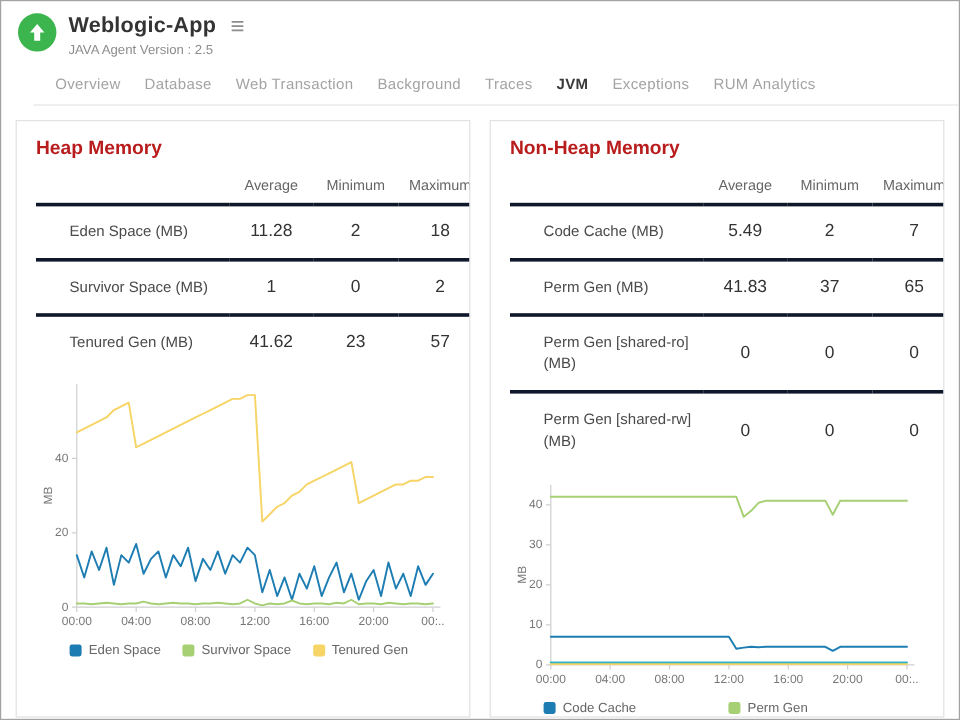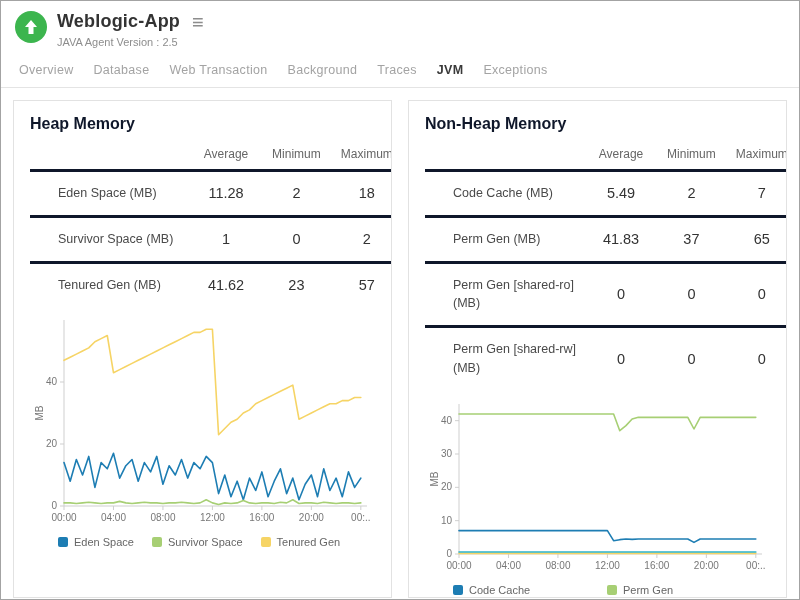--- a/index.html
+++ b/index.html
@@ -11,28 +11,28 @@
   header { padding:10px 14px 0 14px; }
   .header-top { display:flex; align-items:flex-start; }
   .icon-circle { width:32px; height:32px; border-radius:50%; display:flex; align-items:center; justify-content:center; margin-right:10px; flex:0 0 auto; }
   .title-block { display:flex; flex-direction:column; }
   .title-row { display:flex; align-items:center; }
   .title-row h1 { margin:0; font-size:18px; color:#333; font-weight:bold; letter-spacing:.2px; }
   .menu-icon { margin-left:12px; color:#8d8d8d; font-size:20px; line-height:14px; cursor:pointer; }
   .subtitle { font-size:11px; color:#8d8d8d; margin-top:4px; }
 
   
-  .tabs { display:flex; padding:0 8px; border-bottom:1px solid #e4e4e4; margin-top:6px; }
+  .tabs { display:flex; padding:0 8px; border-bottom:1px solid #e4e4e4; margin-top:6px;margin-left:27px; }
   .tab { padding:9px 10px 10px; font-size:12.5px; color:#a3a3a3; letter-spacing:.3px; cursor:pointer; white-space:nowrap; }
   .tab.active { color:#3a3a3a; font-weight:bold; }
 
   
   main { display:flex; gap:16px; padding:12px; }
   .panel { flex:1; border:1px solid #e2e2e2; background:#fff; padding:14px 0 10px 16px; height:498px; overflow:hidden; }
-  .panel h2 { margin:0 0 8px; font-size:16px; color:#0f172a; font-weight:bold; }
+  .panel h2 { margin:0 0 8px; font-size:16px; color:#b91c1c; font-weight:bold; }
 
   table { border-collapse:collapse; width:372px; table-layout:fixed; }
   th, td { width:70px; text-align:center; font-weight:normal; padding:0 2px;margin-top:24px; }
   th:first-child, td.row-label { width:160px; text-align:left; }
   thead th { font-size:12px; color:#666; padding:6px 2px 8px; }
   tbody td { font-size:14.5px; color:#333; padding:12px 2px; border-top:3px solid #0f172a; }
   td.row-label { font-size:12.5px; color:#4a4a4a; padding-left:28px; line-height:1.5; }
 
   .chart { width:345px; height:212px; margin-top:8px; }
   .panel-1 .chart { height:176px; }
@@ -67,20 +67,21 @@
   </header>
 
   <nav class="tabs">
       <div class="tab">Overview</div>
       <div class="tab">Database</div>
       <div class="tab">Web Transaction</div>
       <div class="tab">Background</div>
       <div class="tab">Traces</div>
       <div class="tab active">JVM</div>
       <div class="tab">Exceptions</div>
+      <div class="tab">RUM Analytics</div>
     </nav>
 
   <main>
   <section class="panel panel-0">
     <h2>Heap Memory</h2>
     <div class="table-wrap">
       <table>
         <thead>
               <tr>
                 <th></th>

